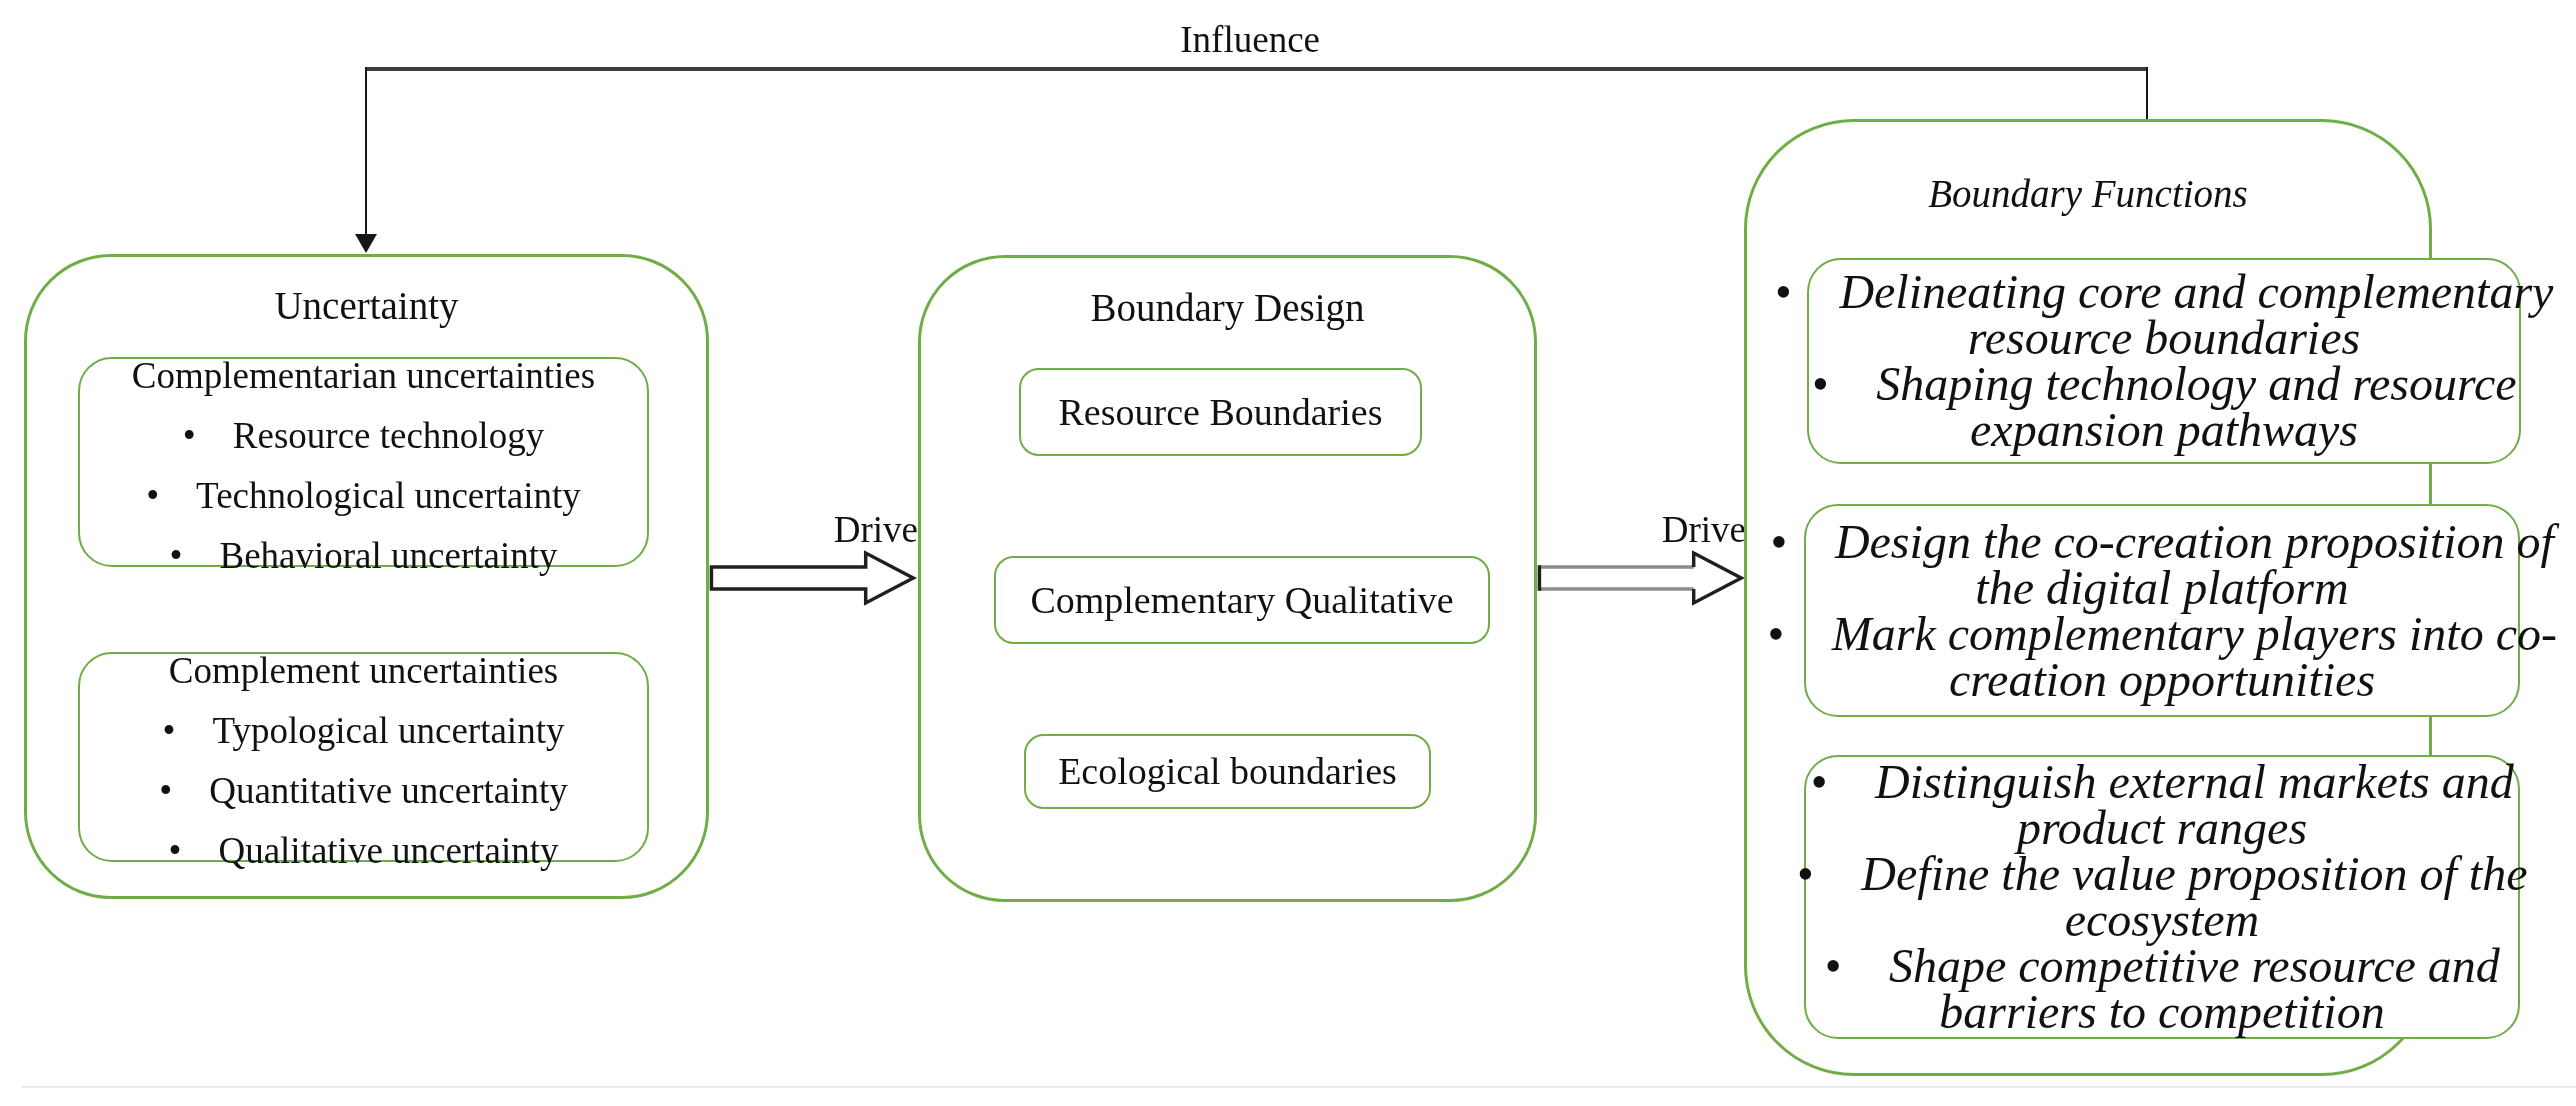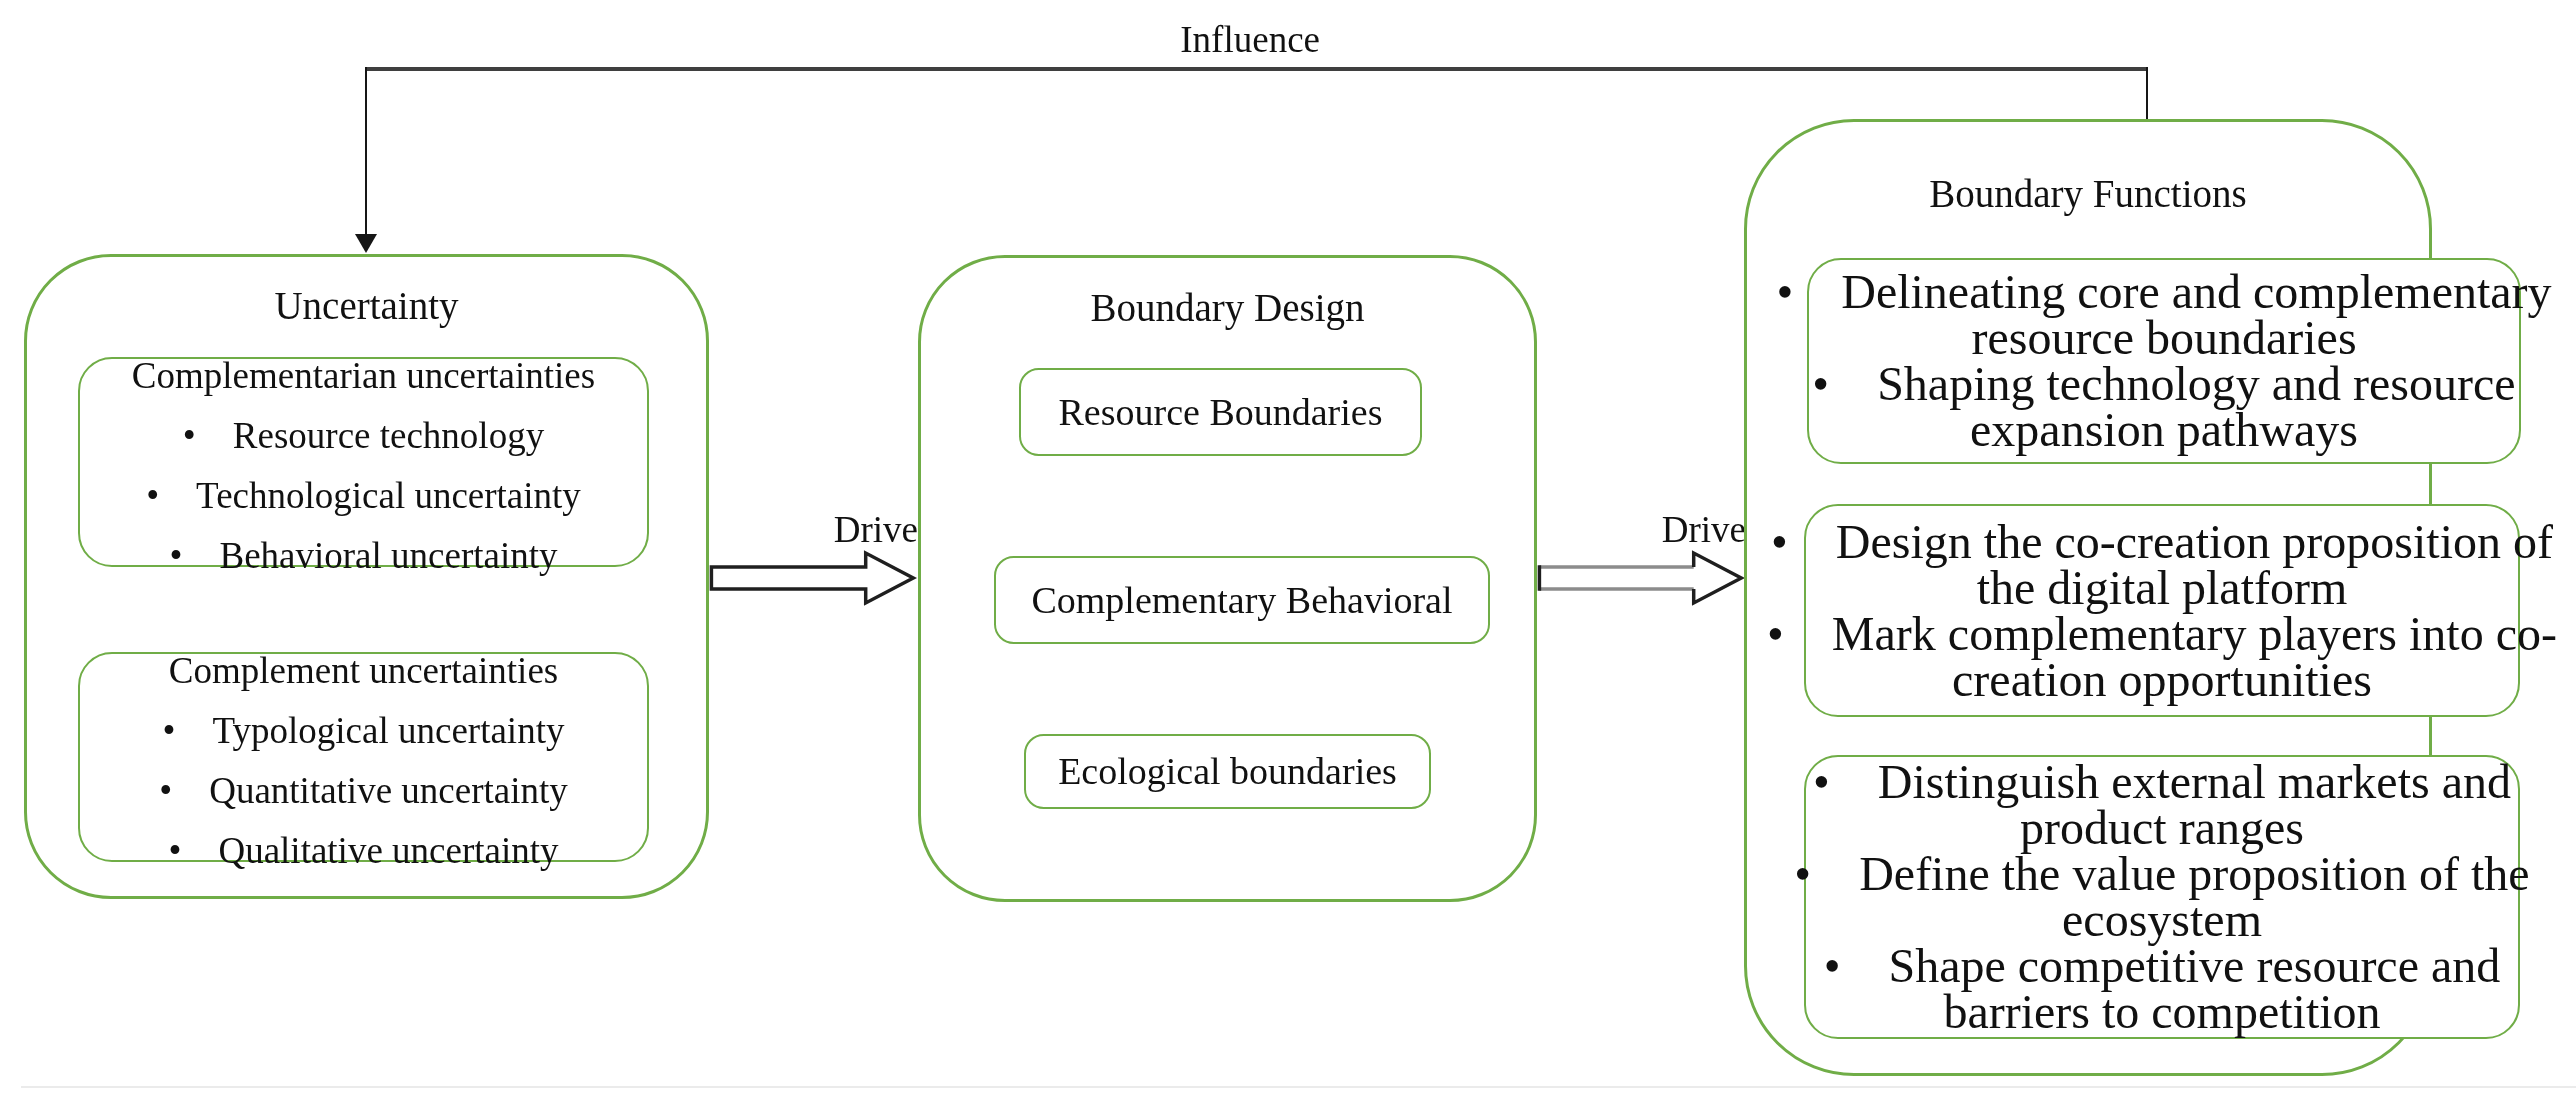--- a/index.html
+++ b/index.html
@@ -105,39 +105,39 @@
     <div class="section-title" style="top:29px;">Boundary Design</div>
 
     <div class="gbox item" style="left:98px; top:110px; width:403px; height:88px;">
       <div class="center-col mid-item">
         <div class="line">Resource Boundaries</div>
       </div>
     </div>
 
     <div class="gbox item" style="left:73px; top:298px; width:496px; height:88px;">
       <div class="center-col mid-item">
-        <div class="line">Complementary Behavioral</div>
+        <div class="line">Complementary Qualitative</div>
       </div>
     </div>
 
     <div class="gbox item" style="left:103px; top:476px; width:407px; height:75px;">
       <div class="center-col mid-item">
         <div class="line">Ecological boundaries</div>
       </div>
     </div>
   </div>
 
   <div class="conn-label" style="left:1537px; top:509px; width:209px;">Drive</div>
   <svg class="block-arrow" style="left:1537px; top:549px;" width="209" height="58" viewBox="0 0 360 100">
     <polygon class="ba-fill" points="4,31 270,31 270,7 352,50 270,93 270,69 4,69"></polygon>
     <path class="ba-shaft2" d="M4,31 H270 M4,69 H270"></path>
     <path class="ba-head2" d="M4,28 V72 M270,31 V7 L352,50 L270,93 V69"></path>
   </svg>
 
-  <div class="gbox" style="left:1744px; top:119px; width:688px; height:957px; border-radius:110px;">
+  <div class="gbox" style="left:1744px; top:119px; width:688px; height:957px; border-radius:110px;font-style:italic;">
     <div class="section-title" style="top:51px;">Boundary Functions</div>
 
     <div class="gbox inner" style="left:60px; top:136px; width:714px; height:206px;">
       <div class="center-col right-body">
         <div class="line">•  Delineating core and complementary</div>
         <div class="line">resource boundaries</div>
         <div class="line">•  Shaping technology and resource</div>
         <div class="line">expansion pathways</div>
       </div>
     </div>

